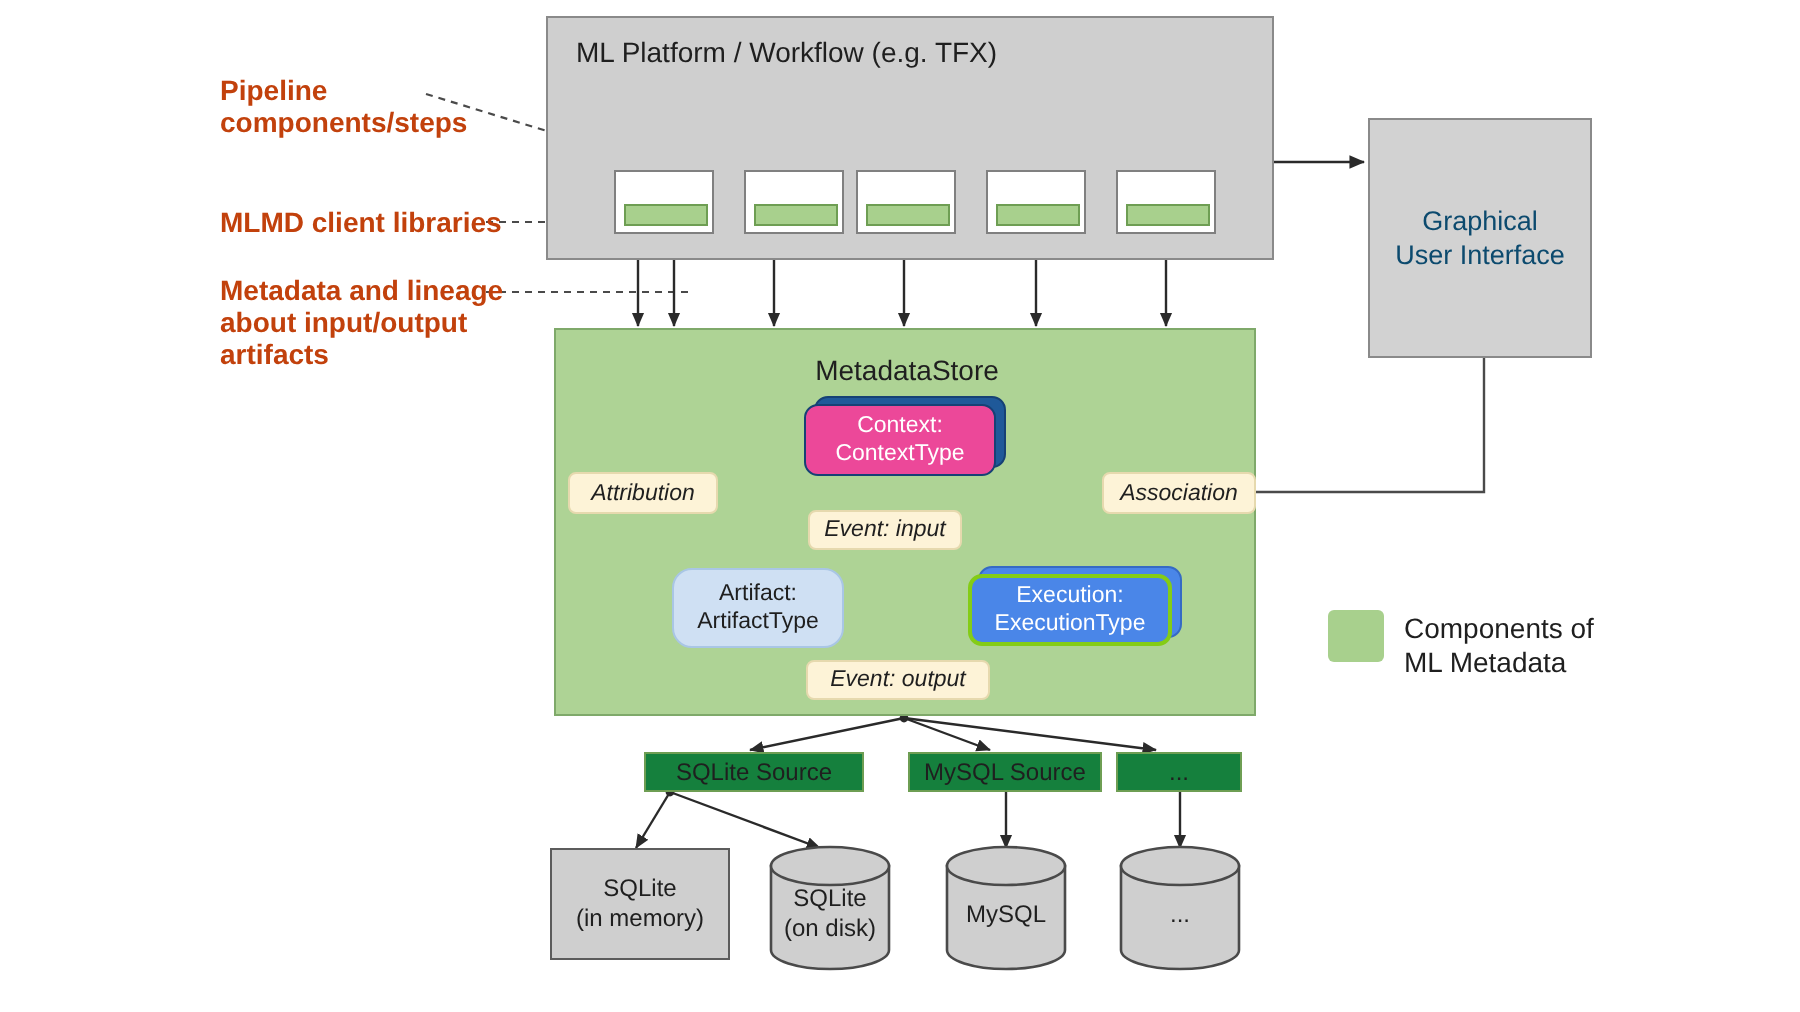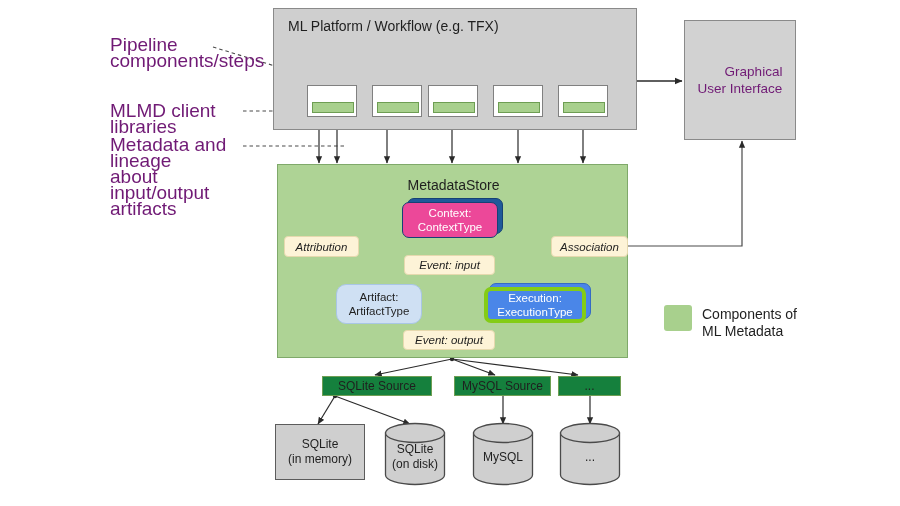--- a/index.html
+++ b/index.html
@@ -15,24 +15,25 @@
     position: relative;
     width: 900px;
     height: 506px;
     background: #ffffff;
     overflow: hidden;
   }
   .abs { position: absolute; box-sizing: border-box; }
 
   
   .annot {
-    font-size: 19px;
+    font-size: 14px;
     line-height: 16px;
-    color: #701a75;
-    white-space: pre-line;
+    color: #c2410c;
+    white-space: pre-line;
+    font-weight: bold;
   }
 
   
   .platform {
     background: #cfcfcf;
     border: 1.5px solid #8a8a8a;
   }
   .platform-title {
     font-size: 14px;
     color: #1f1f1f;
@@ -46,25 +47,26 @@
     border: 1px solid #6e9e53;
   }
 
   
   .gui {
     background: #d2d2d2;
     border: 1.5px solid #8a8a8a;
     display: flex;
     align-items: center;
     justify-content: center;
-    text-align: right;
+    text-align: center;
     font-size: 13.5px;
     line-height: 17px;
     white-space: pre-line;
-    color: #701a75;
+    color: #0c4a6e;
+    margin-top: 39px;
   }
 
   
   .mdstore {
     background: #aed395;
     border: 1.5px solid #7fa96a;
   }
   .mdstore-title {
     font-size: 14px;
     color: #1f1f1f;
@@ -86,21 +88,21 @@
     border: 1px solid #164175;
     color: #ffffff;
   }
   .node.context-shadow {
     background: #1f5999;
     border: 1px solid #164175;
     border-radius: 7px;
   }
   .node.execution {
     background: #4a86e8;
-    border: 4px solid #84cc16;
+    border: 2px solid #84cc16;
     color: #ffffff;
   }
   .node.execution-shadow {
     background: #4a86e8;
     border: 1px solid #356ac4;
     border-radius: 7px;
   }
   .node.artifact {
     background: #cfe0f3;
     border: 1px solid #a9c6e5;
@@ -299,21 +301,21 @@
 
   <div class="abs node execution-shadow" style="left:489px; top:283px; width:102px; height:36px;"></div>
   <div class="abs node execution" style="left:484px; top:287px; width:102px; height:36px;">Execution:
 ExecutionType</div>
 
   <div class="abs node artifact" style="left:336px; top:284px; width:86px; height:40px;border-radius:10px;">Artifact:
 ArtifactType</div>
 
   <div class="abs pill" style="left:284px; top:236px; width:75px; height:21px;">Attribution</div>
   <div class="abs pill" style="left:551px; top:236px; width:77px; height:21px;">Association</div>
-  <div class="abs pill" style="left:404px; top:255px; width:91px; height:20px;">Event: input</div>
+  <div class="abs pill" style="left:404px; top:255px; width:77px; height:20px;">Event: input</div>
   <div class="abs pill" style="left:403px; top:330px; width:92px; height:20px;">Event: output</div>
 
   <div class="abs source-box" style="left:322px; top:376px; width:110px; height:20px;">SQLite Source</div>
   <div class="abs source-box" style="left:454px; top:376px; width:97px; height:20px;">MySQL Source</div>
   <div class="abs source-box" style="left:558px; top:376px; width:63px; height:20px;">...</div>
 
   <div class="abs store-rect" style="left:275px; top:424px; width:90px; height:56px;">SQLite
 (in memory)</div>
 
   <svg class="abs" style="left:384px; top:422px;" width="62" height="64" viewBox="0 0 62 64">

